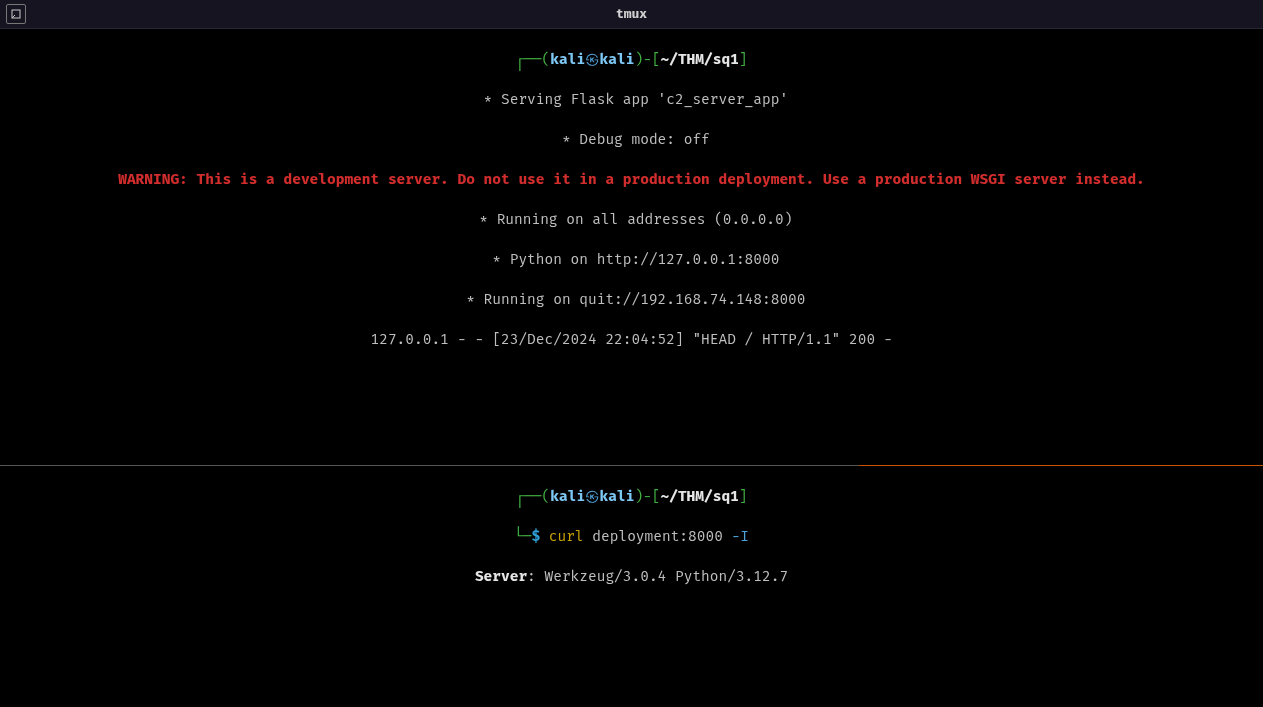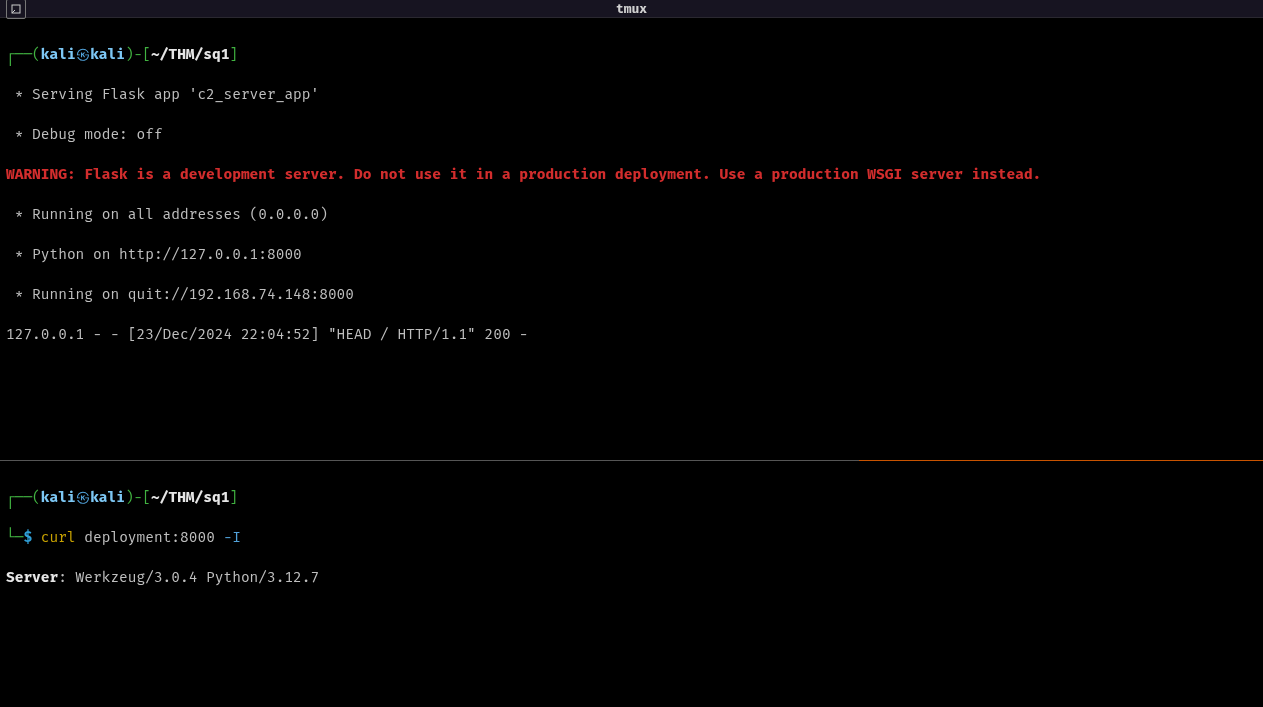--- a/index.html
+++ b/index.html
@@ -7,21 +7,21 @@
     background: #000000;
     color: #eeeeee;
     font-family: "Fira Mono", "DejaVu Sans Mono", Consolas, monospace;
     font-size: 14.5px;
     line-height: 1.38;
     width: 1263px;
     height: 707px;
     overflow: hidden;
   }
   .titlebar {
-    height: 18px;
+    height: 29px;
     background: #171421;
     border-bottom: 1px solid #2a2830;
     display: flex;
     align-items: center;
     position: relative;
     padding: 0 6px;
   }
   .titlebar .icon-box {
     width: 20px; height: 20px;
     border: 1px solid #777;
@@ -33,23 +33,24 @@
   .titlebar .title {
     position: absolute;
     left: 0; right: 0;
     text-align: center;
     color: #d0d0d0;
     font-size: 13px;
     font-weight: bold;
     pointer-events: none;
   }
   .pane {
-    padding: 6px 6px 0 6px;
+    padding: 0 6px 0 6px;
     white-space: pre;
     position: relative;
+    text-align: center;
   }
   .divider {
     height: 1px;
     background: #555;
     margin: 6px 0 0 0;
     position: relative;
   }
   .divider::after {
     content: "";
     position: absolute;
@@ -83,21 +84,21 @@
       <line x1="1" y1="9" x2="4" y2="6" stroke="#ccc" stroke-width="1"></line>
     </svg>
   </span>
   <span class="title">tmux</span>
 </div>
 
 <div class="pane">
 <span class="row"><span class="c-green">┌──(</span><span class="c-bcyan">kali</span><span class="c-cyan">㉿</span><span class="c-bcyan">kali</span><span class="c-green">)-[</span><span class="c-white bold">~/THM/sq1</span><span class="c-green">]</span></span>
 <span class="row c-grey"> * Serving Flask app 'c2_server_app'</span>
 <span class="row c-grey"> * Debug mode: off</span>
-<span class="row c-red">WARNING: Flask is a development server. Do not use it in a production deployment. Use a production WSGI server instead.</span>
+<span class="row c-red">WARNING: This is a development server. Do not use it in a production deployment. Use a production WSGI server instead.</span>
 <span class="row c-grey"> * Running on all addresses (0.0.0.0)</span>
 <span class="row c-grey"> * Python on http://127.0.0.1:8000</span>
 <span class="row c-grey"> * Running on quit://192.168.74.148:8000</span>
 <span class="row c-grey">127.0.0.1 - - [23/Dec/2024 22:04:52] "HEAD / HTTP/1.1" 200 -</span>
 </div>
 
 <div style="height:90px"></div>
 
 <div class="divider"></div>
 

